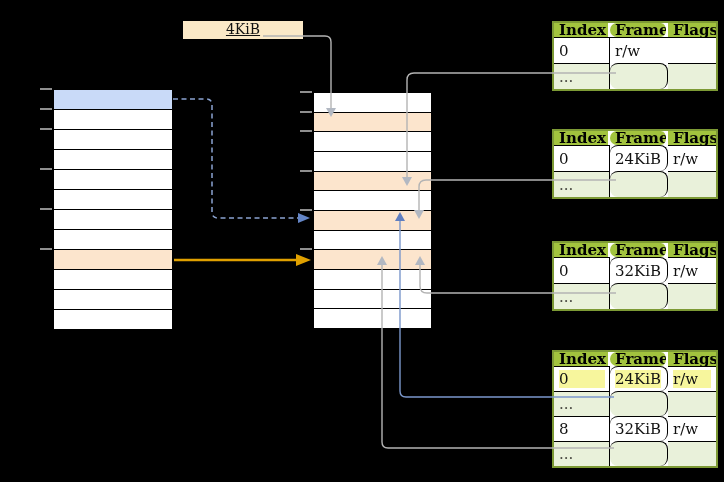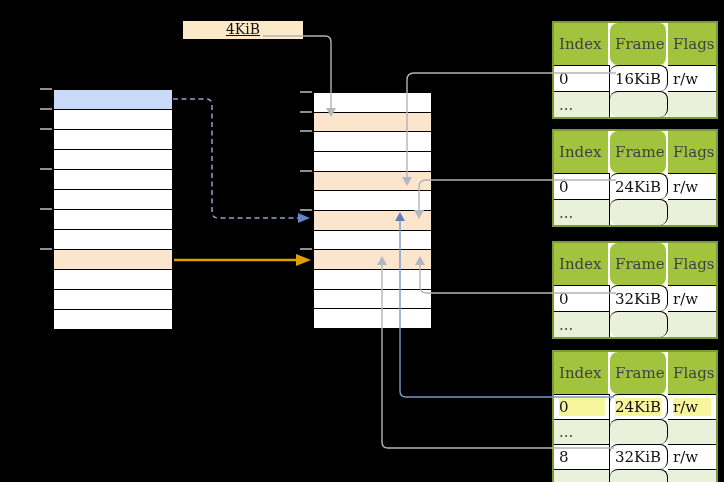--- a/index.html
+++ b/index.html
@@ -20,21 +20,21 @@
   #size-label-box{position:absolute;left:183px;top:21px;width:120px;height:18px;
                   background:#fbe9c7;color:#111;font-size:14px;
                   display:flex;justify-content:center;text-decoration:underline;}
   
   .pt{position:absolute;left:552px;width:166px;border:2px solid #7d9a35;
       box-sizing:border-box;background:#fff;}
   .pt-row{display:flex;}
   .pt-cell{box-sizing:border-box;display:flex;align-items:center;
            padding-left:5px;font-size:15px;color:#111;overflow:hidden;}
   .pt-c0{width:56px;}.pt-c1{width:58px;border-radius:8px;}.pt-c2{width:48px;flex:1;}
-  .pt-head .pt-cell{background:#a2c33e;color:#404040;font-weight:normal;height:42px;}
+  .pt-head .pt-cell{background:#a2c33e;color:#000000;font-weight:bold;height:14px;}
   .pt-head .pt-c0,.pt-head .pt-c1{border-right:2px solid #fff;}
   .pt-data .pt-cell{background:#fff;border-top:1px solid #000;height:26px;}
   .pt-data .pt-c0,.pt-data .pt-c1{border-right:1px solid #000;}
   .pt-data.dots .pt-cell{background:#e9f1da;color:#4a4a42;}
   .pt.small .pt-data .pt-cell{height:25px;}
   .hl{background:#f7f69d;}
   .hl-index{display:inline-block;min-width:46px;}
   .hl-flags{display:inline-block;min-width:38px;}
   
   #arrows{position:absolute;left:0;top:0;z-index:6;pointer-events:none;}
@@ -94,21 +94,20 @@
 
   <div id="page-tables-layer">
       <div class="pt" style="top: 21px;">
         <div class="pt-row pt-head">
           <div class="pt-cell pt-c0">Index</div>
           <div class="pt-cell pt-c1">Frame</div>
           <div class="pt-cell pt-c2">Flags</div>
         </div>
         <div class="pt-row pt-data">
           <div class="pt-cell pt-c0">0</div>
-          <div class="pt-cell pt-c1">16KiB</div>
           <div class="pt-cell pt-c2">r/w</div>
         </div>
         <div class="pt-row pt-data dots">
           <div class="pt-cell pt-c0">...</div>
           <div class="pt-cell pt-c1"></div>
           <div class="pt-cell pt-c2"></div>
         </div>
       </div>
       <div class="pt" style="top: 129px;">
         <div class="pt-row pt-head">

